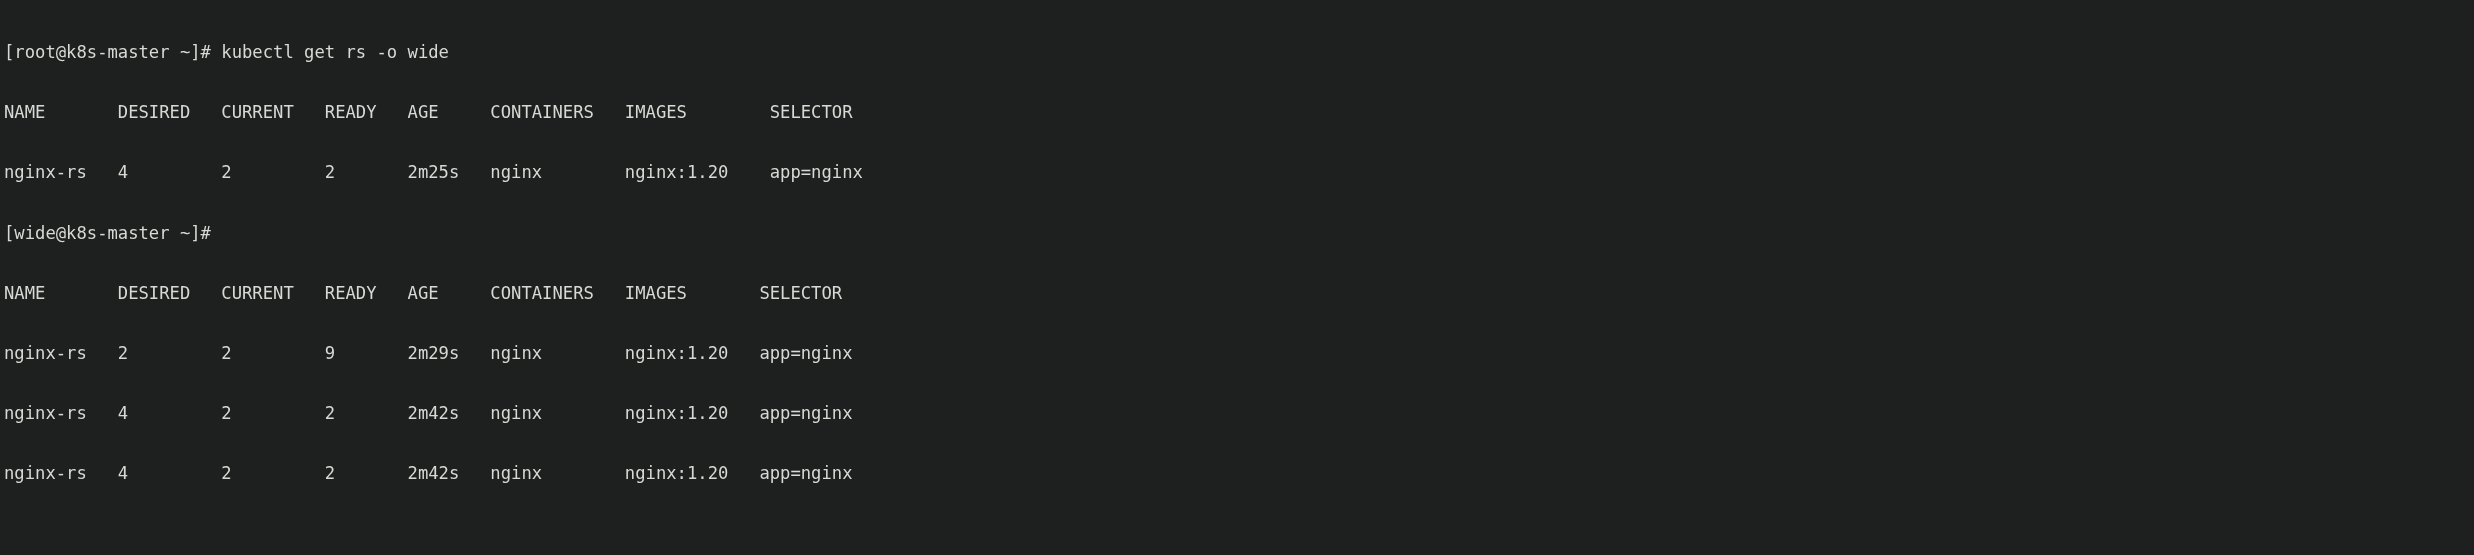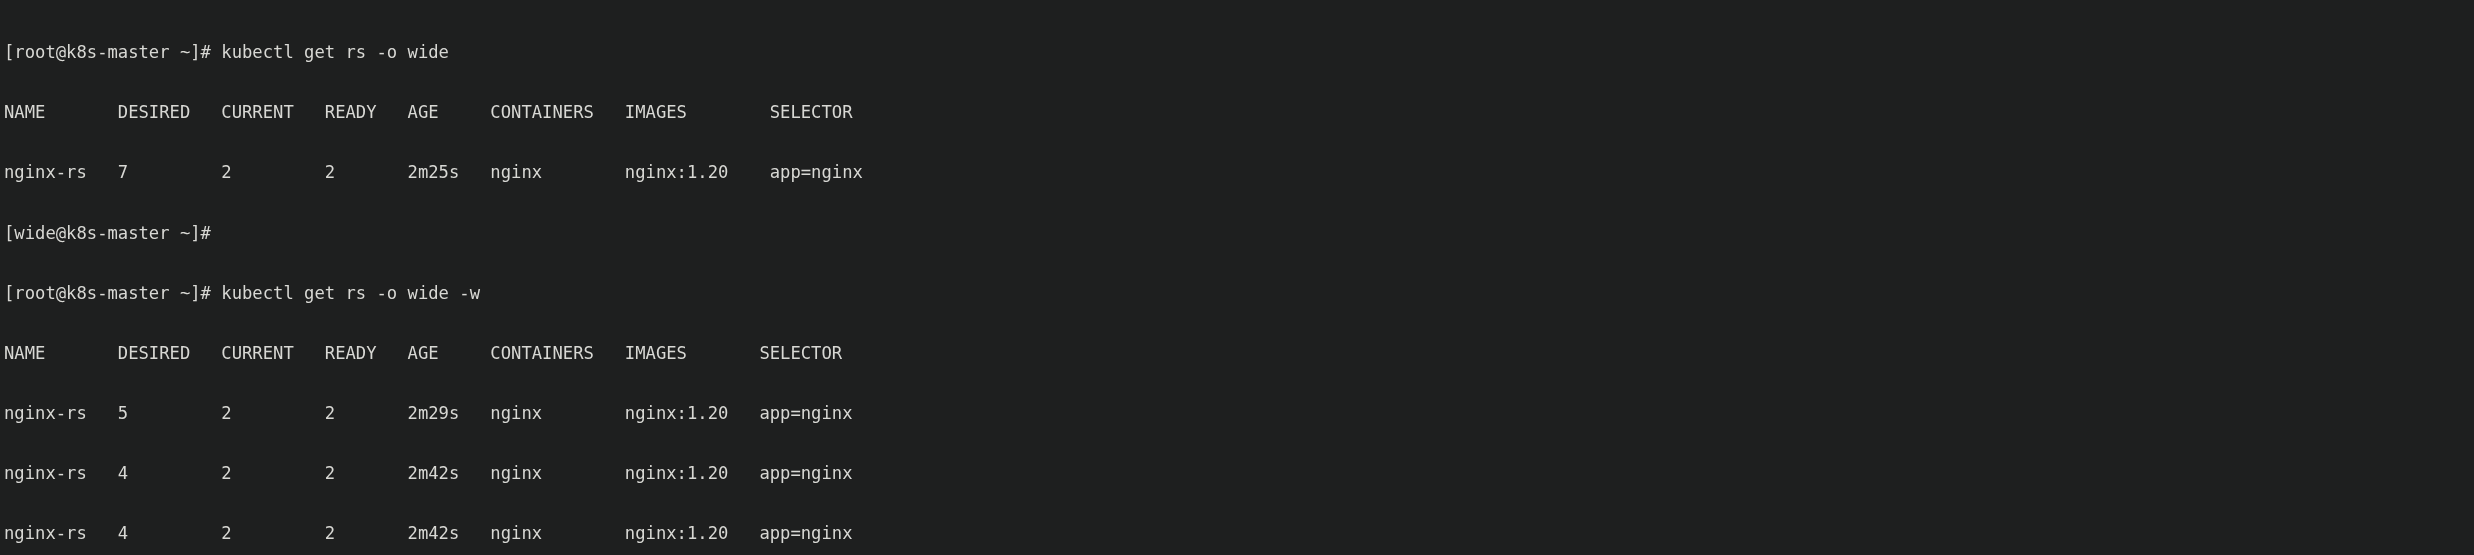--- a/index.html
+++ b/index.html
@@ -31,25 +31,24 @@
     white-space: pre;
     display: block;
   }
 </style>
 </head>
 <body>
 
 <div id="terminal">
   <span class="line">[root@k8s-master ~]# kubectl get rs -o wide</span>
   <span class="line">NAME       DESIRED   CURRENT   READY   AGE     CONTAINERS   IMAGES        SELECTOR</span>
-  <span class="line">nginx-rs   7         2         2       2m25s   nginx        nginx:1.20    app=nginx</span>
+  <span class="line">nginx-rs   4         2         2       2m25s   nginx        nginx:1.20    app=nginx</span>
   <span class="line">[wide@k8s-master ~]#</span>
-  <span class="line">[root@k8s-master ~]# kubectl get rs -o wide -w</span>
   <span class="line">NAME       DESIRED   CURRENT   READY   AGE     CONTAINERS   IMAGES       SELECTOR</span>
-  <span class="line">nginx-rs   5         2         2       2m29s   nginx        nginx:1.20   app=nginx</span>
+  <span class="line">nginx-rs   2         2         9       2m29s   nginx        nginx:1.20   app=nginx</span>
   <span class="line">nginx-rs   4         2         2       2m42s   nginx        nginx:1.20   app=nginx</span>
   <span class="line">nginx-rs   4         2         2       2m42s   nginx        nginx:1.20   app=nginx</span>
   
   
   
   
   
   
   
   

